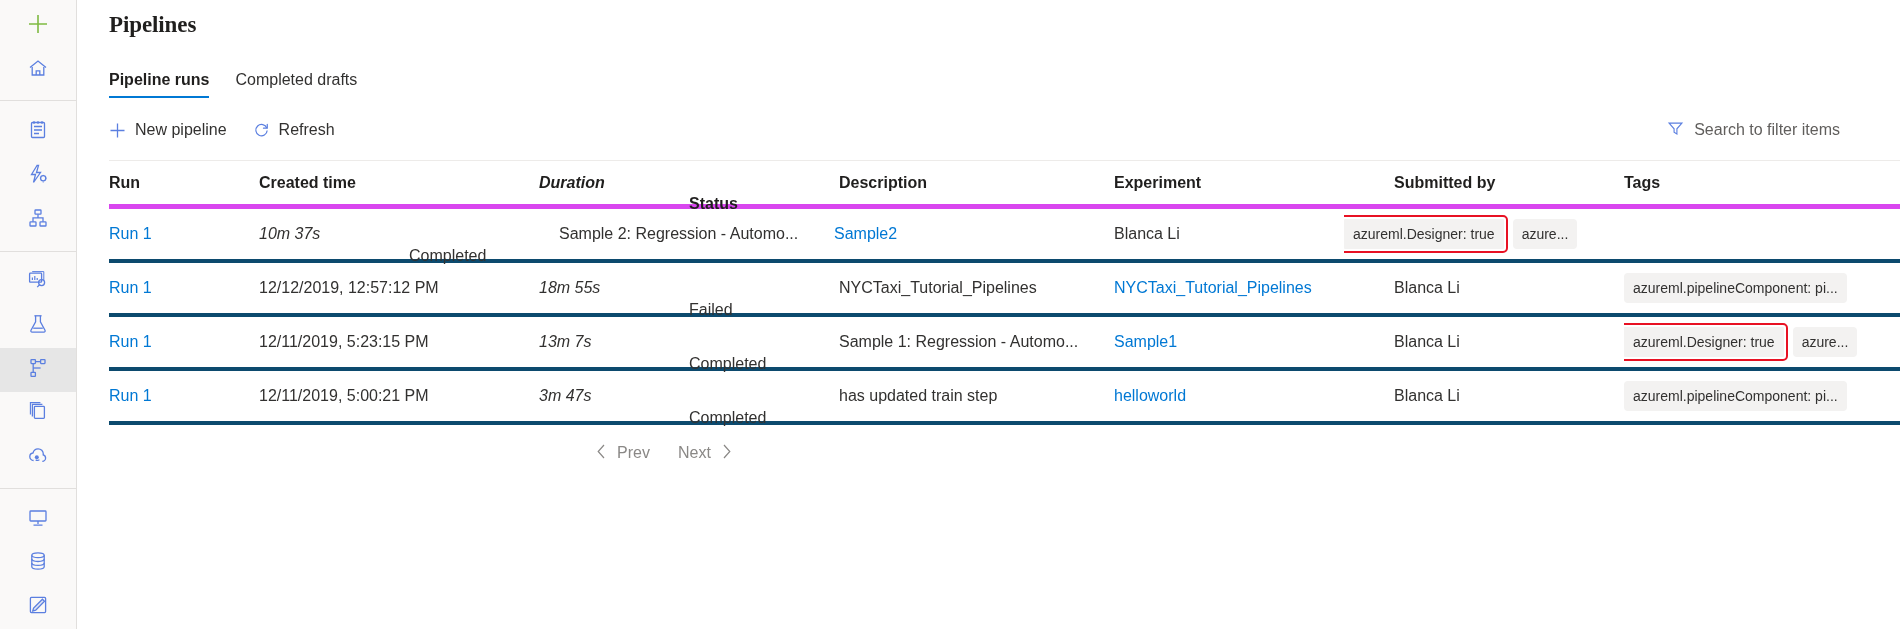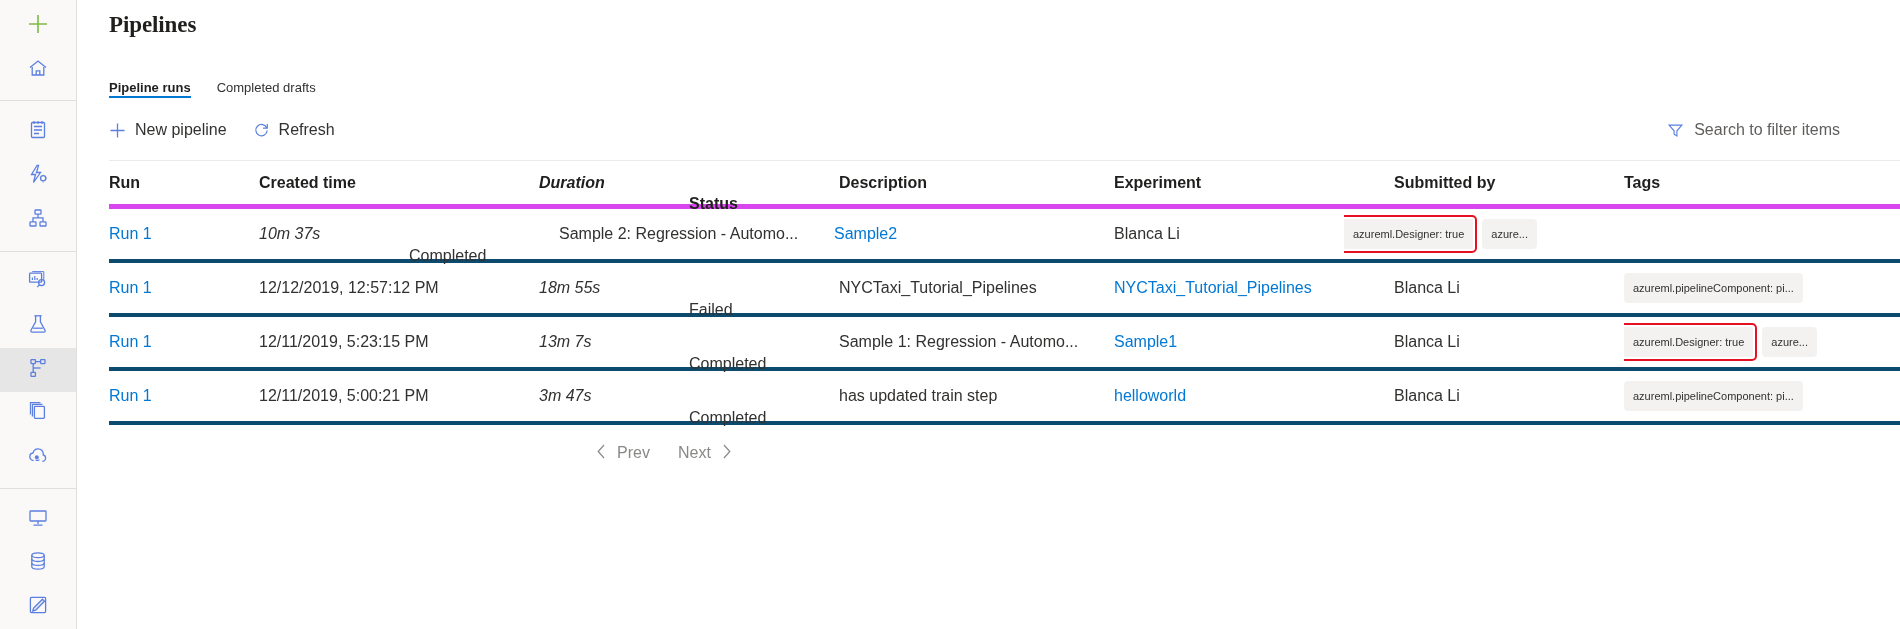--- a/index.html
+++ b/index.html
@@ -66,22 +66,23 @@
   
   .tabs {
     display: flex;
     align-items: flex-end;
     gap: 26px;
     margin-top: 26px;
     height: 30px;
   }
   .tab {
     position: relative;
-    font-size: 13px;
+    font-size: 16px;
     color: #323130;
+    padding-bottom: 8px;
     cursor: pointer;
     line-height: 20px;
   }
   .tab.active { font-weight: 600; color: #201f1e; }
   .tab.active::after {
     content: "";
     position: absolute;
     left: 0; right: 0; bottom: 0;
     height: 2px;
     background: #0078d4;
@@ -102,21 +103,21 @@
     margin-right: 26px;
     cursor: pointer;
     font-size: 16px;
     color: #323130;
     line-height: 20px;
   }
   .cmd-ic { display: flex; align-items: center; justify-content: center; width: 17px; height: 17px; }
   .spacer { flex: 1; }
   .filter-box {
     display: flex;
-    align-items: center;
+    align-items: flex-start;
     gap: 10px;
     cursor: text;
     font-size: 16px;
     color: #605e5c;
     line-height: 20px;
   }
 
   
   .table-wrap {
     margin-top: 12px;
@@ -154,21 +155,21 @@
     display: flex;
     align-items: center;
     gap: 9px;
     height: 54px;
     position: relative;
   }
   .pill {
     background: #f3f2f1;
     border-radius: 4px;
     padding: 5px 9px;
-    font-size: 11px;
+    font-size: 14px;
     color: #323130;
     white-space: nowrap;
     line-height: 20px;
   }
   .hl {
     position: relative;
     outline: 2px solid #e81123;
     outline-offset: 2px;
     border-radius: 1px;
   }

